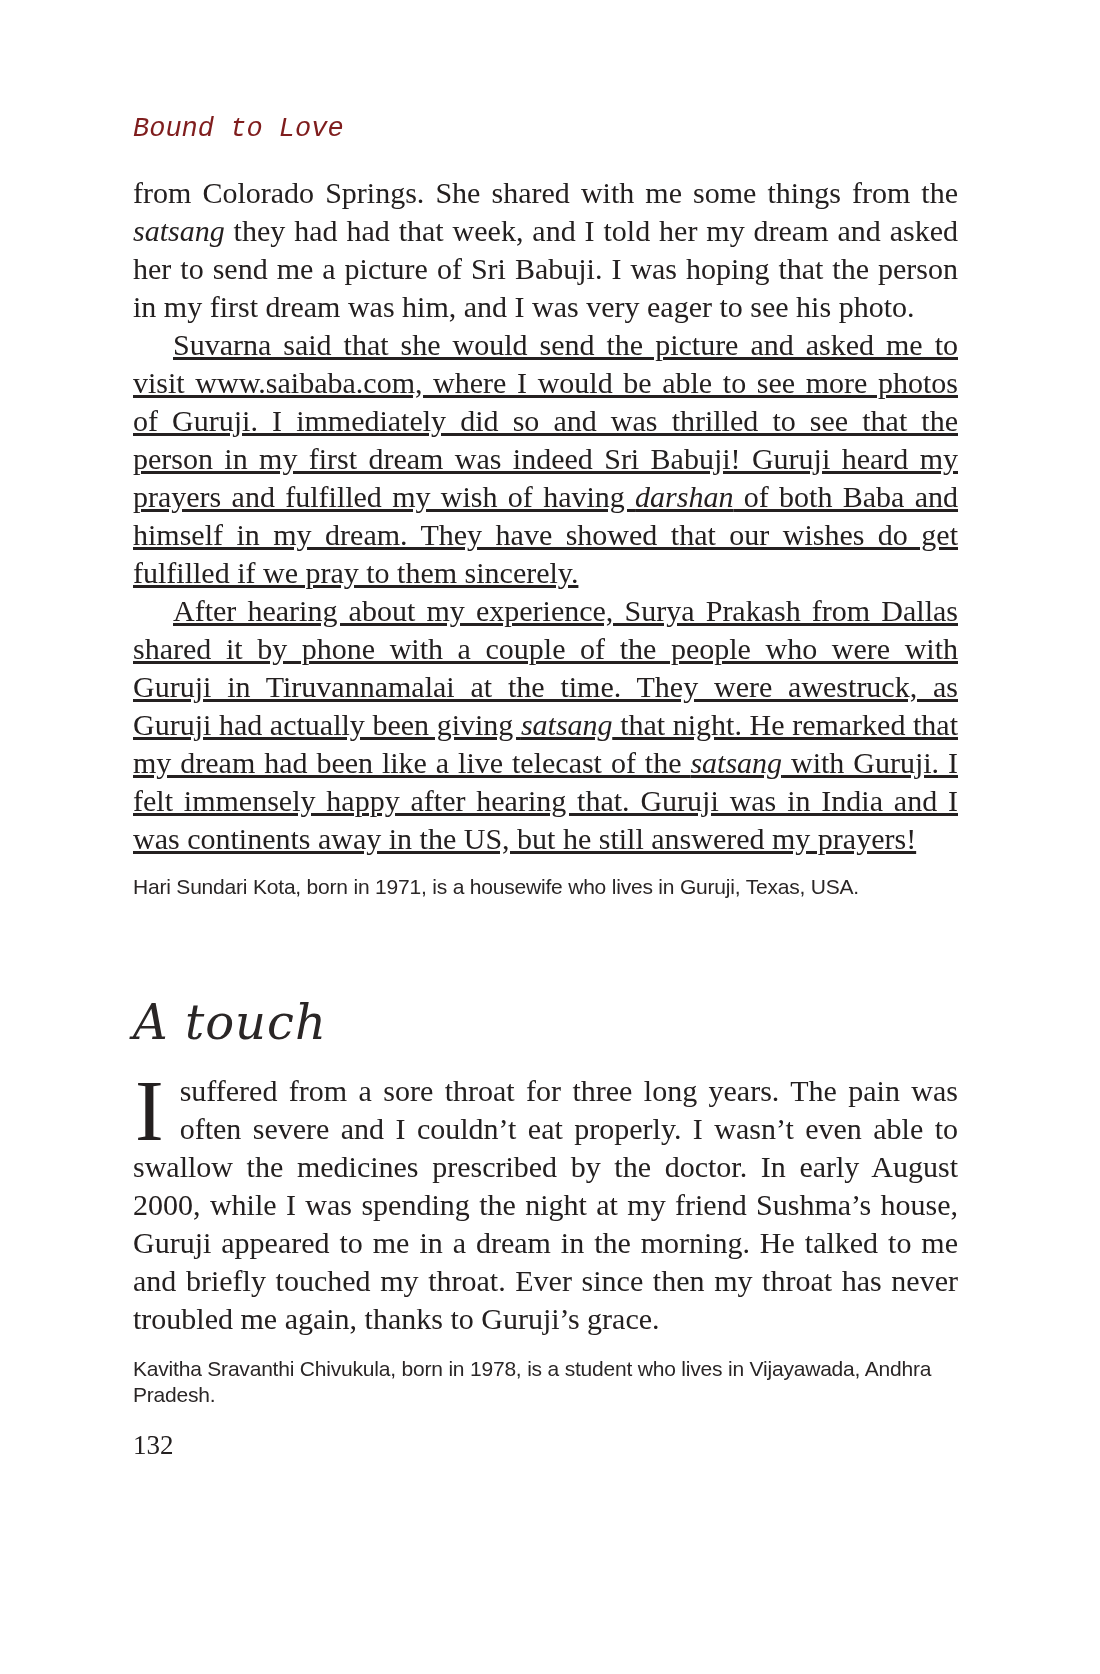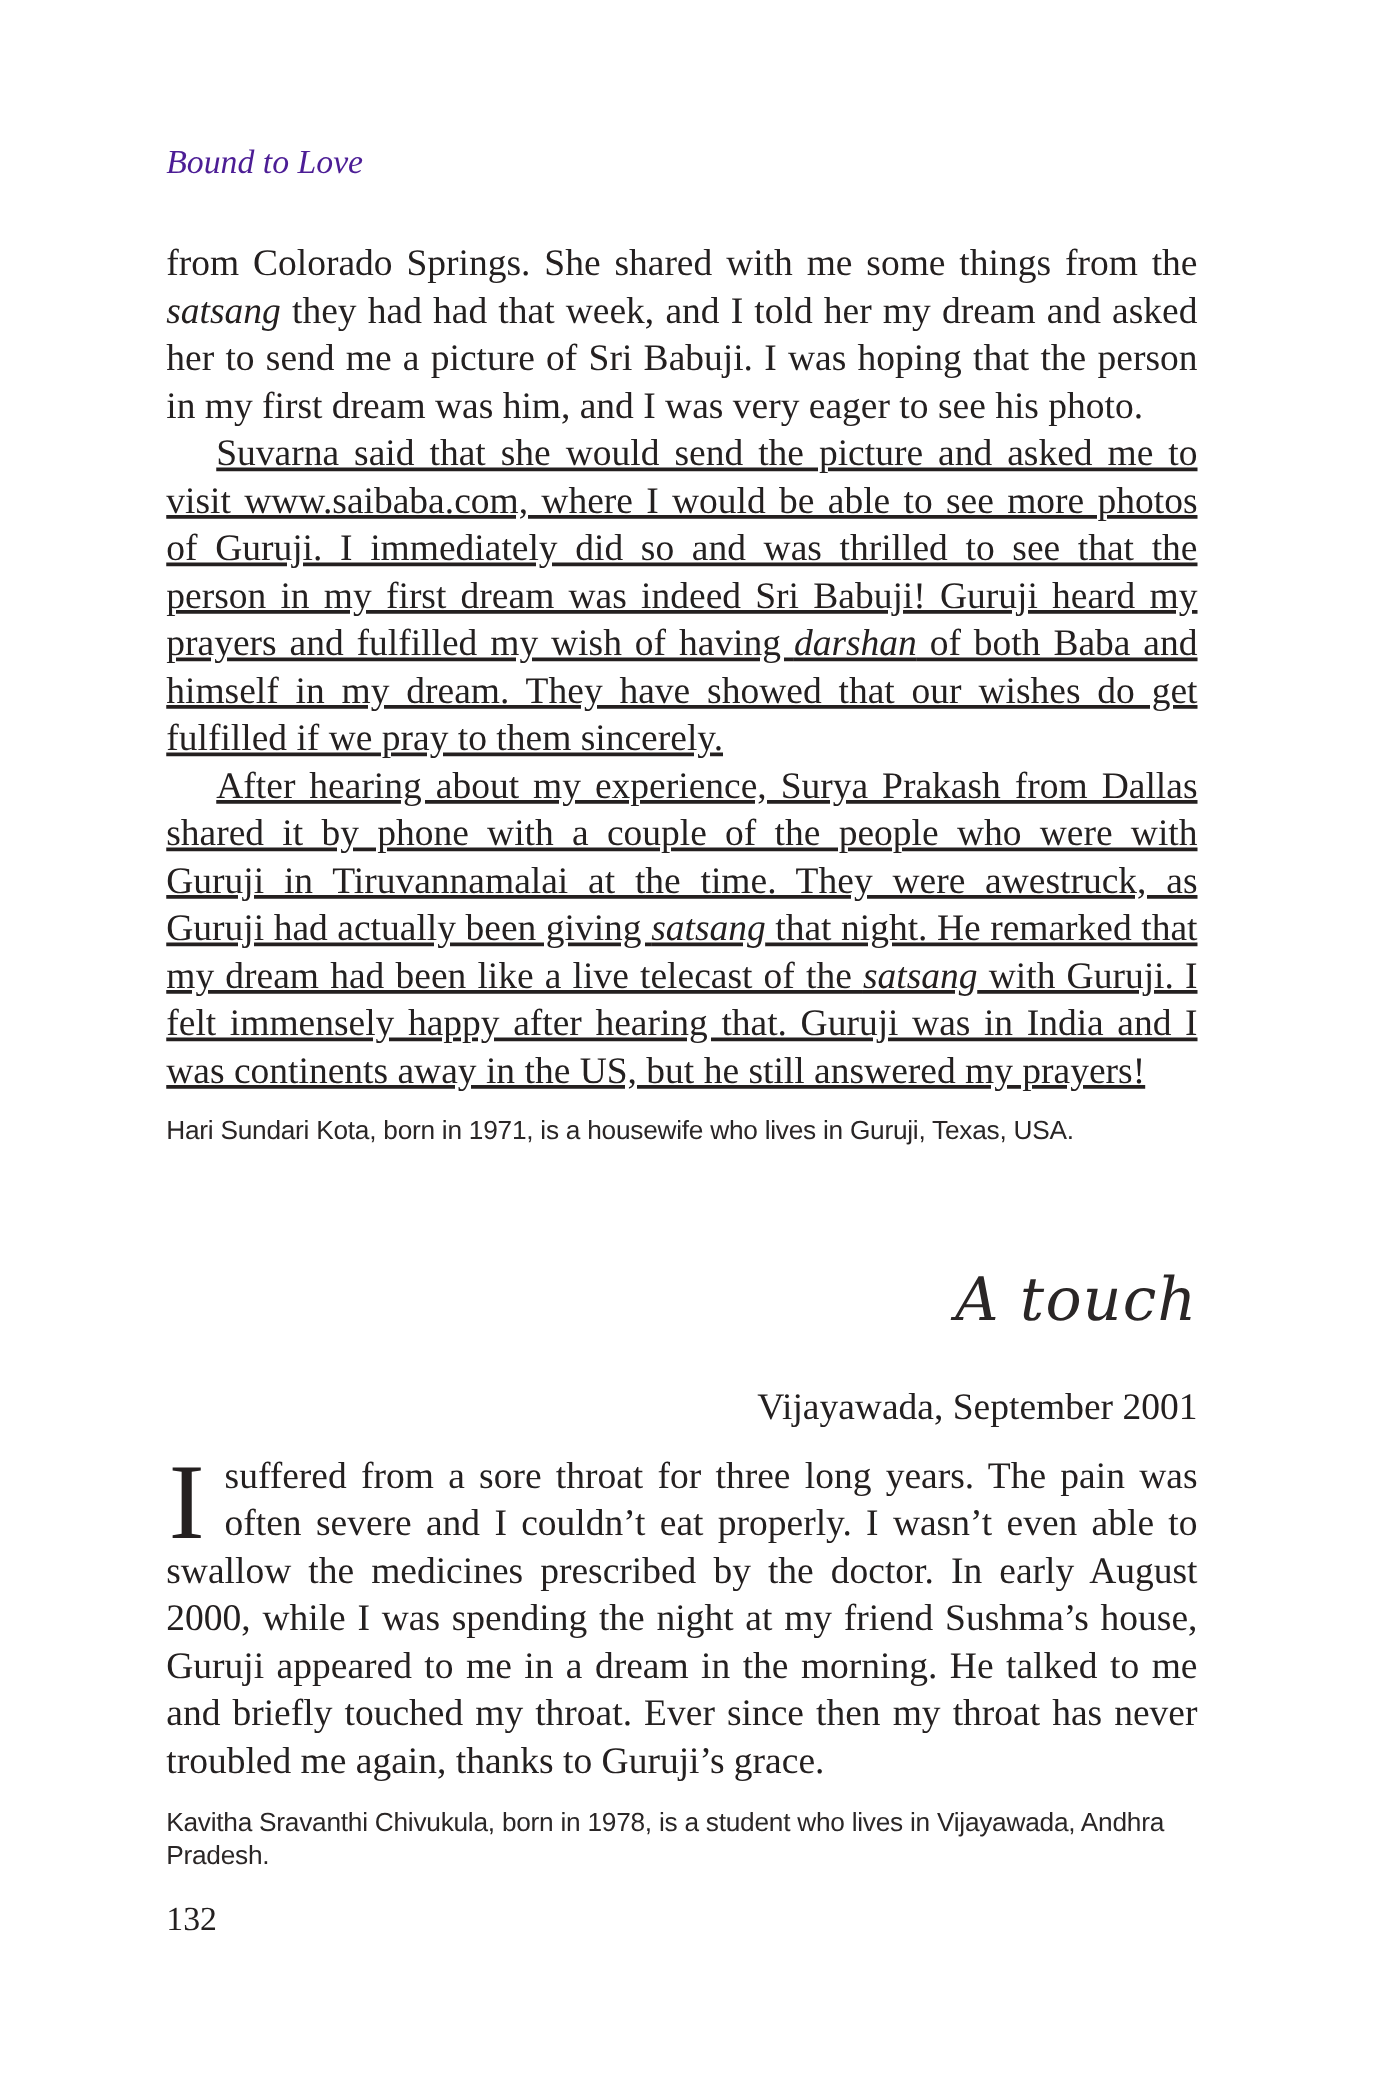--- a/index.html
+++ b/index.html
@@ -15,22 +15,23 @@
     background: #ffffff;
     padding: 112px 142px 0 133px;
     overflow: hidden;
     font-family: "Liberation Serif", serif;
     color: #242020;
   }
   .running-head {
     font-style: italic;
     font-size: 27px;
     line-height: 34px;
-    color: #4c1d95;
-    margin-bottom: 46px;
+    color: #7f1d1d;
+    margin-bottom: 28px;
+    font-family: Liberation Mono, monospace;
   }
   .para {
     margin: 0;
     font-size: 30px;
     line-height: 38px;
     text-align: justify;
     color: #242020;
     font-family: "Liberation Serif", serif;
   }
   .para i { font-style: italic; }
@@ -38,21 +39,21 @@
   .attribution {
     font-family: "Liberation Sans", sans-serif;
     font-size: 21px;
     line-height: 26px;
     letter-spacing: -0.2px;
     color: #2a2626;
     margin-top: 16px;
   }
   .story-title {
     margin: 90px 0 0 0;
-    text-align: right;
+    text-align: left;
     font-family: "DejaVu Serif", serif;
     font-style: italic;
     font-weight: normal;
     font-size: 48px;
     line-height: 64px;
     letter-spacing: 1px;
     color: #2a2626;
   }
   .dateline {
     margin-top: 36px;
@@ -89,20 +90,19 @@
     <div class="story-body" id="story1-paragraphs">
         <p class="para"><span>from Colorado Springs. She shared with me some things from the </span><i>satsang</i><span> they had had that week, and I told her my dream and asked her to send me a picture of Sri Babuji. I was hoping that the person in my first dream was him, and I was very eager to see his photo.</span></p>
         <p class="para"><span>Suvarna said that she would send the picture and asked me to visit www.saibaba.com, where I would be able to see more photos of Guruji. I immediately did so and was thrilled to see that the person in my first dream was indeed Sri Babuji! Guruji heard my prayers and fulfilled my wish of having </span><i>darshan</i><span> of both Baba and himself in my dream. They have showed that our wishes do get fulfilled if we pray to them sincerely.</span></p>
         <p class="para"><span>After hearing about my experience, Surya Prakash from Dallas shared it by phone with a couple of the people who were with Guruji in Tiruvannamalai at the time. They were awestruck, as Guruji had actually been giving </span><i>satsang</i><span> that night. He remarked that my dream had been like a live telecast of the </span><i>satsang</i><span> with Guruji. I felt immensely happy after hearing that. Guruji was in India and I was continents away in the US, but he still answered my prayers!</span></p>
       </div>
     <div class="attribution">Hari Sundari Kota, born in 1971, is a housewife who lives in Guruji, Texas, USA.</div>
   </section>
 
   <section>
     <h2 class="story-title">A touch</h2>
-    <div class="dateline">Vijayawada, September 2001</div>
     <p class="para dropcap-para"><span class="dropcap">I</span><span>suffered from a sore throat for three long years. The pain was often severe and I couldn’t eat properly. I wasn’t even able to swallow the medicines prescribed by the doctor. In early August 2000, while I was spending the night at my friend Sushma’s house, Guruji appeared to me in a dream in the morning. He talked to me and briefly touched my throat. Ever since then my throat has never troubled me again, thanks to Guruji’s grace.</span></p>
     <div class="attribution second">Kavitha Sravanthi Chivukula, born in 1978, is a student who lives in Vijayawada, Andhra Pradesh.</div>
   </section>
 
   <div class="page-number">132</div>
 
 </div>
 
 </body></html>

